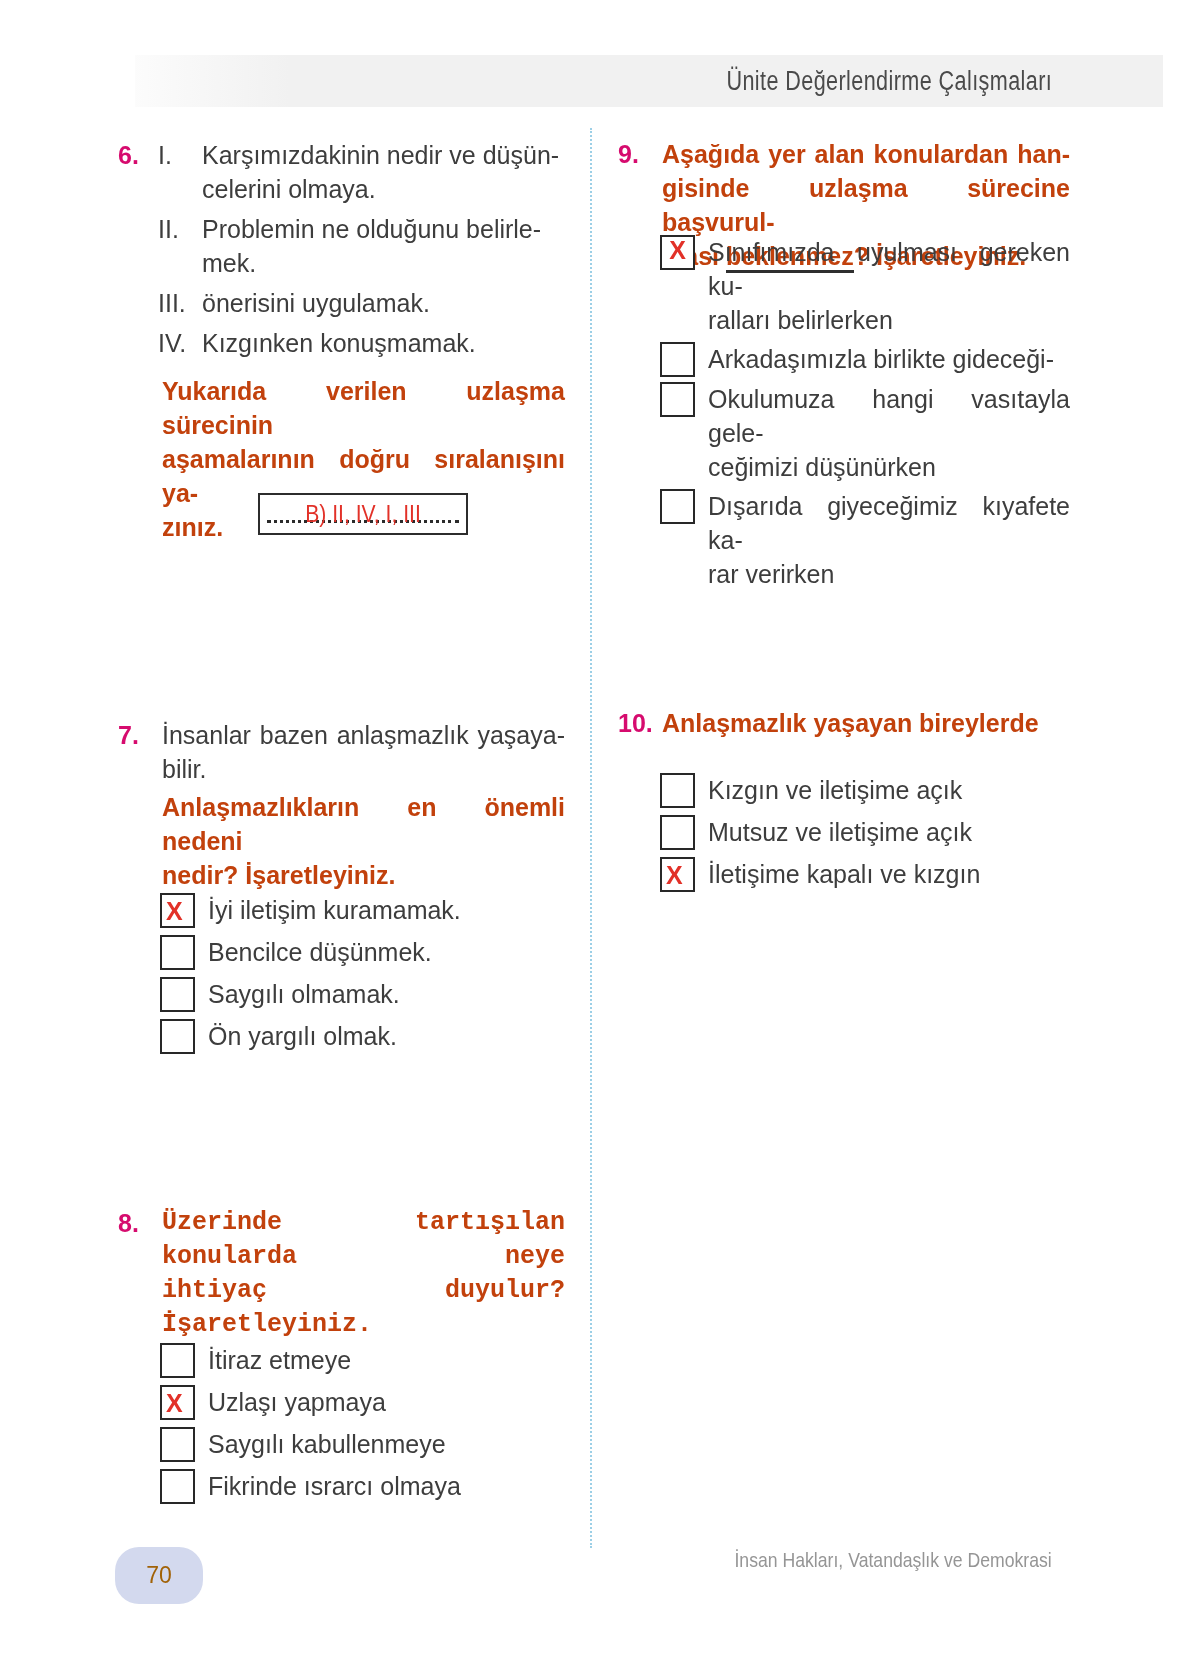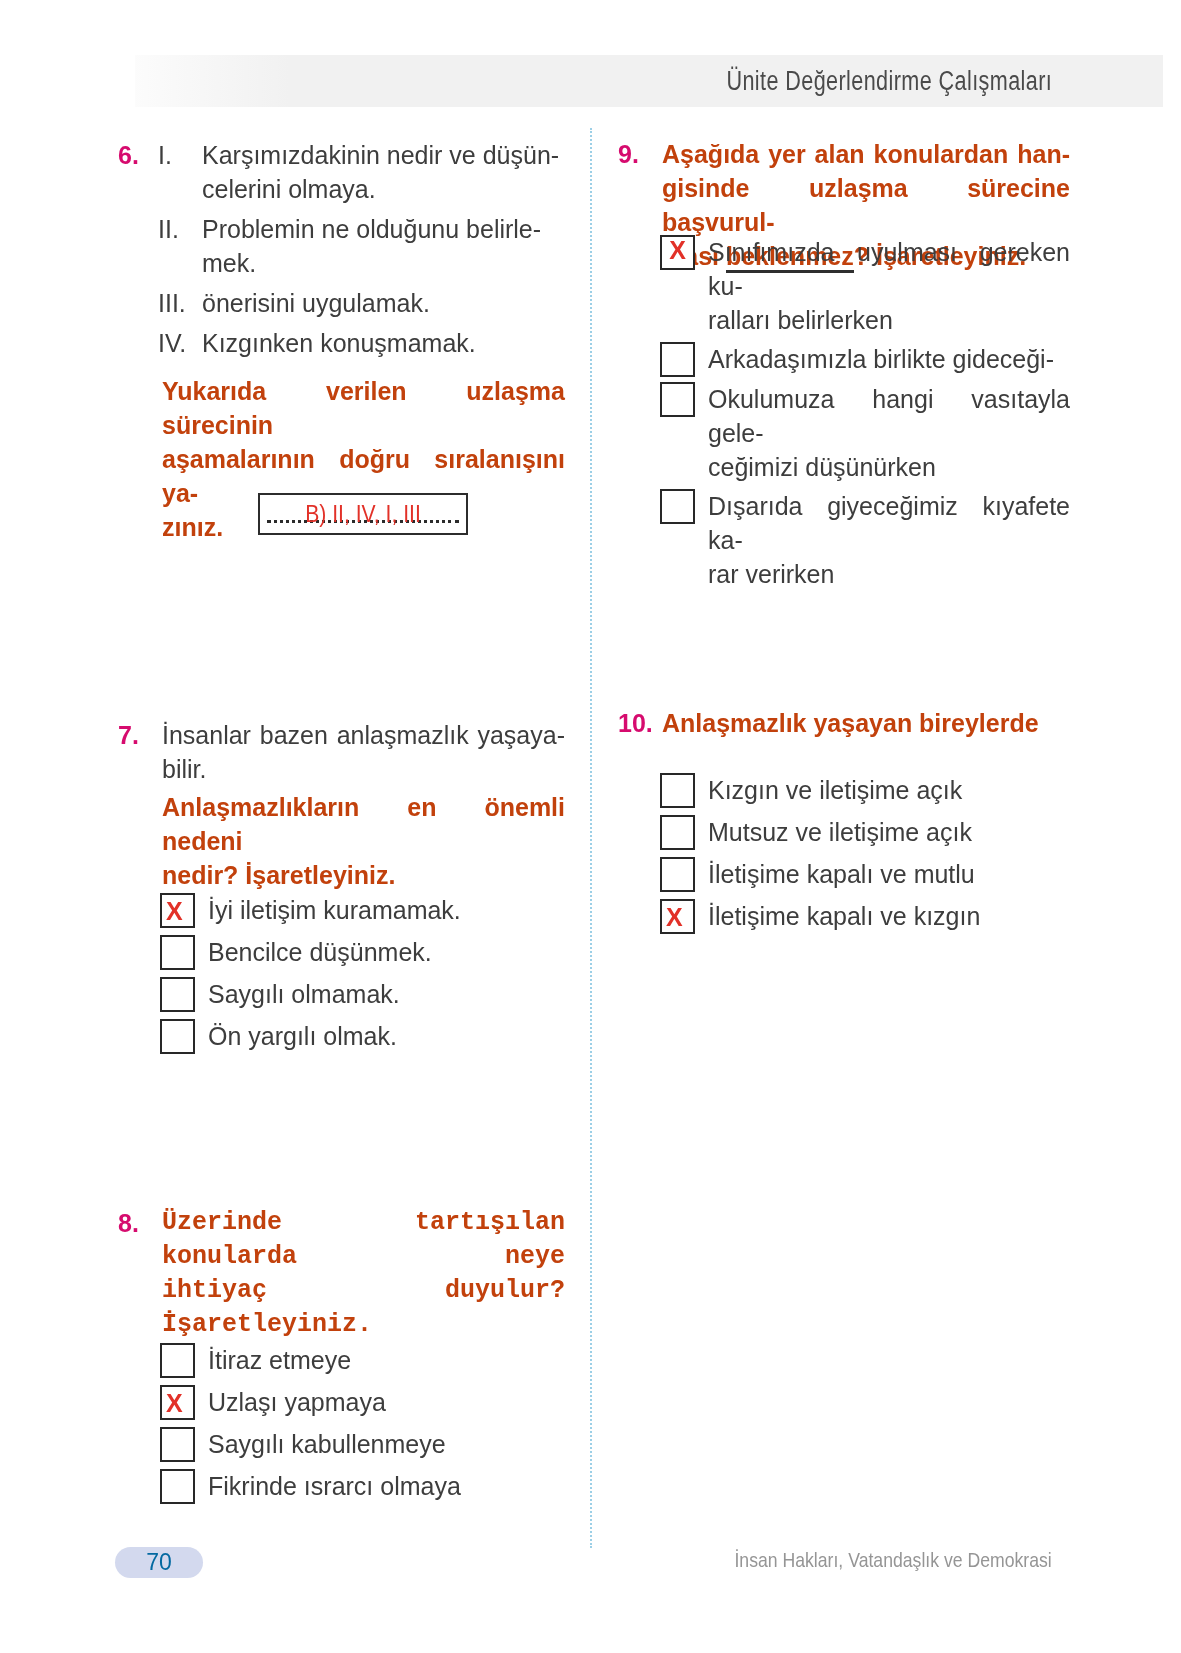--- a/index.html
+++ b/index.html
@@ -83,24 +83,24 @@
   .q9 .opt-row { margin-bottom:5px; }
   .u { border-bottom:3px solid #2f2f2f; }
 
   
   .q10 { left:618px; top:706px; width:452px; }
   .q10 .prompt { margin-left:44px; }
   .q10 .opts { position:absolute; left:42px; right:0; top:67px; margin:0; }
 
   
   .badge {
-    position:absolute; left:115px; top:1547px; width:88px; height:31px;
+    position:absolute; left:115px; top:1547px; width:88px; height:57px;
     border-radius:24px; background:#d3d9ee;
     display:flex; align-items:center; justify-content:center;
-    font-size:23px; color:#0369a1;
+    font-size:23px; color:#a16207;
   }
   .book-title {
     position:absolute; right:129px; top:1548px;
     font-size:21px; color:#959595; white-space:nowrap;
     transform:scaleX(0.84); transform-origin:right center;
   }
 </style>
 </head>
 <body>
 
@@ -285,26 +285,20 @@
           </span>
         <span class="opt-label">Kızgın ve iletişime açık</span>
       </div>
       <div class="opt-row">
         <span class="checkbox">
             <span class="mark"></span>
           </span>
         <span class="opt-label">Mutsuz ve iletişime açık</span>
       </div>
       <div class="opt-row">
-        <span class="checkbox">
-            <span class="mark"></span>
-          </span>
-        <span class="opt-label">İletişime kapalı ve mutlu</span>
-      </div>
-      <div class="opt-row">
         <span class="checkbox mark-low">
             <span class="mark">X</span>
           </span>
         <span class="opt-label">İletişime kapalı ve kızgın</span>
       </div>
     </div>
   </section>
 
   <div class="badge">70</div>
   <div class="book-title">İnsan Hakları, Vatandaşlık ve Demokrasi</div>

